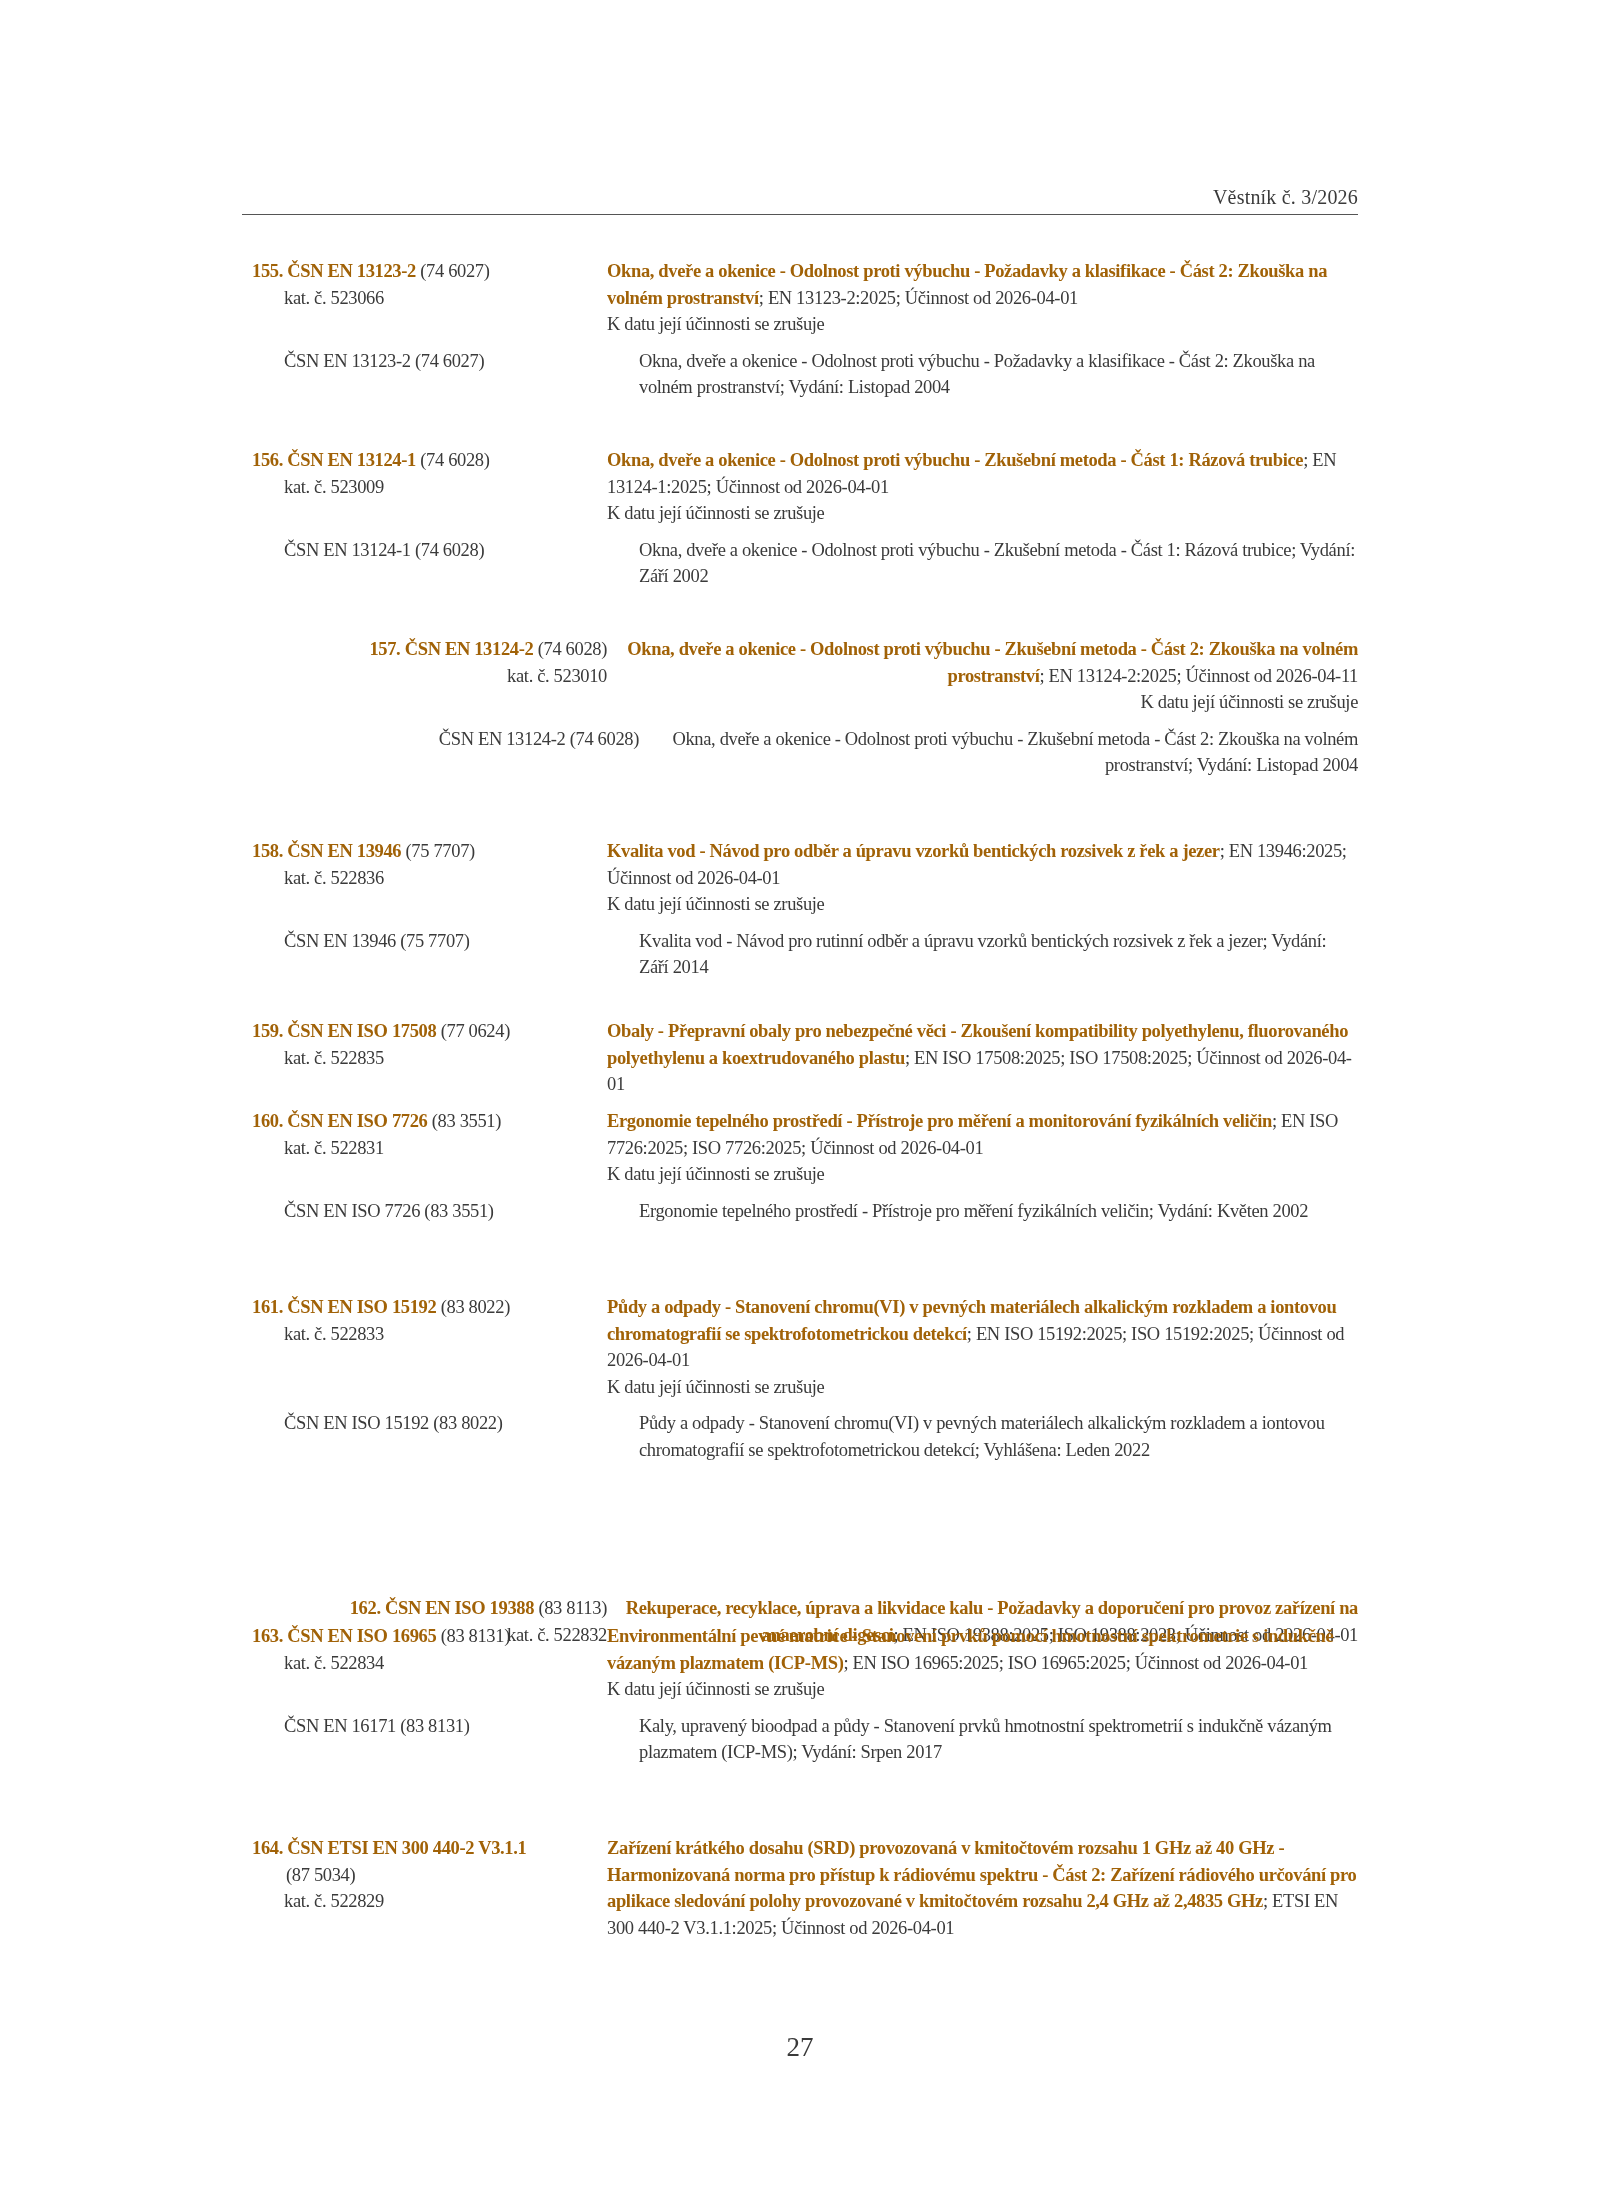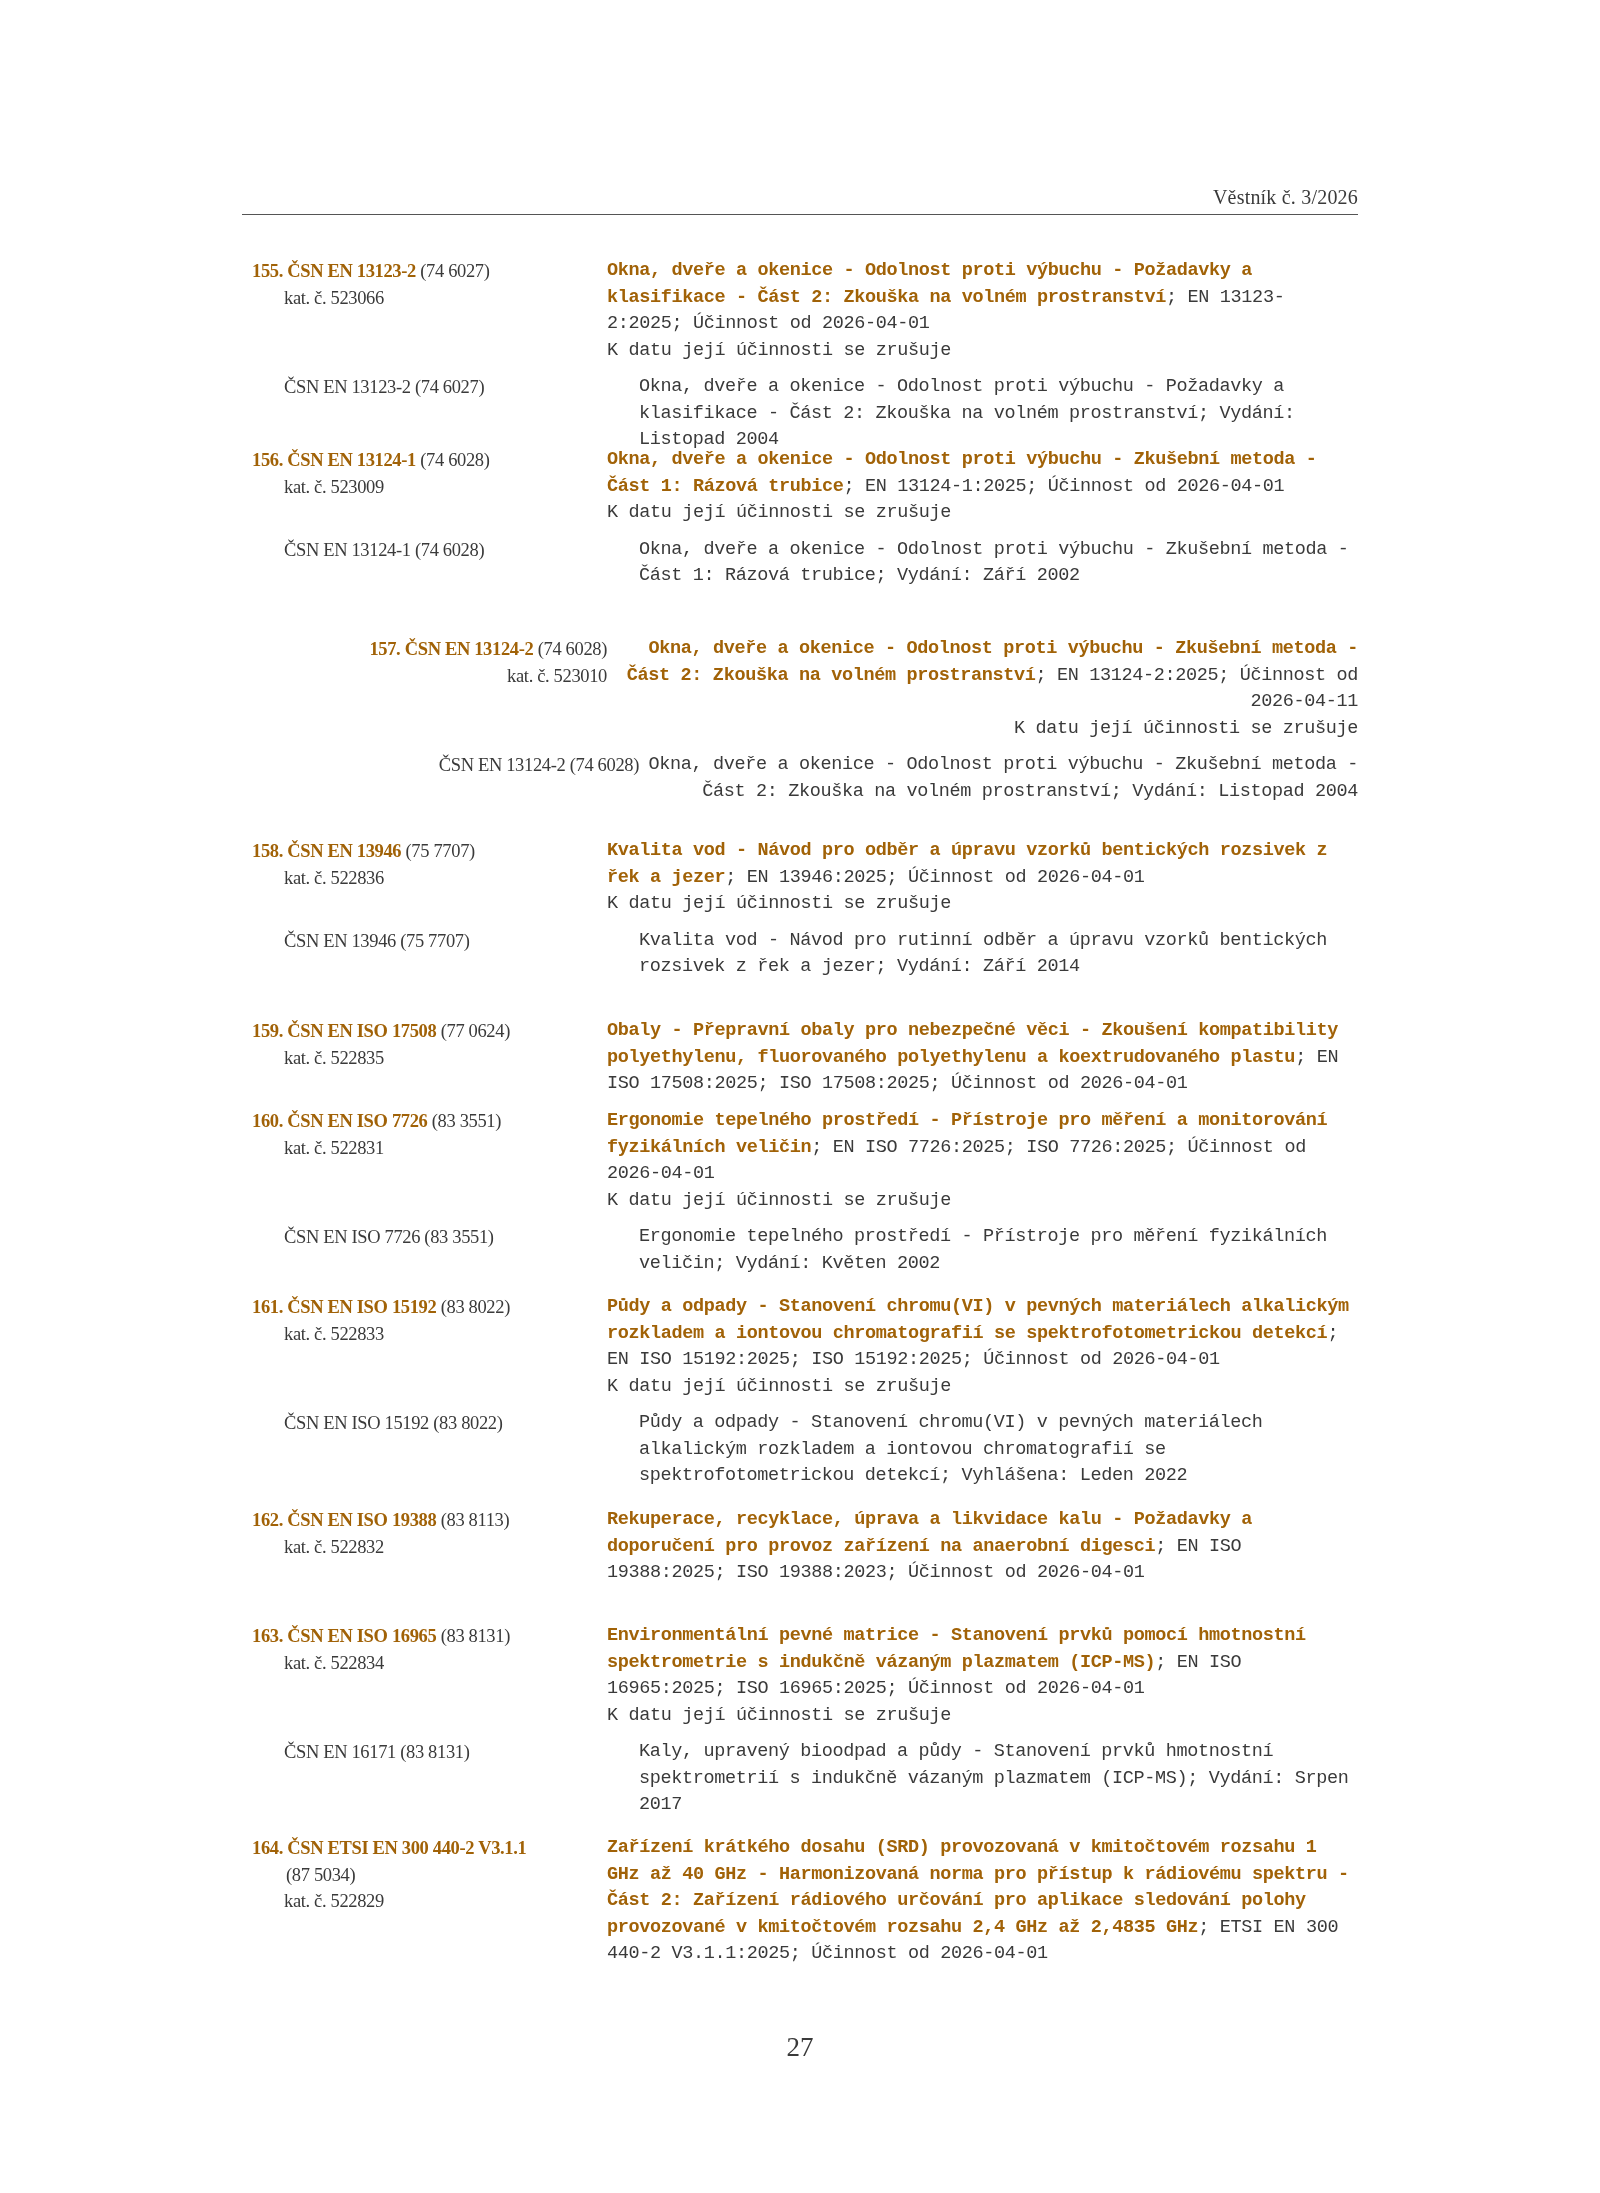--- a/index.html
+++ b/index.html
@@ -20,21 +20,20 @@
   .entry { position: absolute; left: 252px; width: 1106px; }
   .row { display: flex; }
   .row + .row { margin-top: 10px; }
   .left {
     width: 355px; flex: none; font-size: 18.5px; line-height: 26.5px;
     letter-spacing: -0.35px; color: #3a3a3a;
   }
   .right {
     flex: 1; font-size: 18.5px; line-height: 26.5px; letter-spacing: -0.35px;
     color: #3a3a3a;
-    font-family: Liberation Mono, monospace;
   }
   .left .sub { padding-left: 32px; }
   .left .sub.indent2 { padding-left: 34px; }
   .left.old { padding-left: 32px; }
   b, .bold { font-weight: bold; color: #a16207; }
   .page-number {
     position: absolute; left: 0; width: 1600px; top: 2032px;
     text-align: center; font-size: 27px; color: #3a3a3a;
   }
 </style>
@@ -153,21 +152,21 @@
         <div><b>Půdy a odpady - Stanovení chromu(VI) v pevných materiálech alkalickým rozkladem a iontovou chromatografií se spektrofotometrickou detekcí</b><span>; EN ISO 15192:2025; ISO 15192:2025; Účinnost od 2026-04-01</span></div>
         <div>K datu její účinnosti se zrušuje</div>
       </div>
     </div>
     <div class="row">
       <div class="left old">ČSN EN ISO 15192 (83 8022)</div>
       <div class="right">Půdy a odpady - Stanovení chromu(VI) v pevných materiálech alkalickým rozkladem a iontovou chromatografií se spektrofotometrickou detekcí; Vyhlášena: Leden 2022</div>
     </div>
   </div>
 
-  <div class="entry" style="top:1507px;">
+  <div class="entry" style="top:1595px;text-align:right;">
     <div class="row">
       <div class="left">
         <div><b>162.</b> <b>ČSN EN ISO 19388</b> <span>(83 8113)</span></div>
         <div class="sub">kat. č. 522832</div>
       </div>
       <div class="right">
         <div><b>Rekuperace, recyklace, úprava a likvidace kalu - Požadavky a doporučení pro provoz zařízení na anaerobní digesci</b><span>; EN ISO 19388:2025; ISO 19388:2023; Účinnost od 2026-04-01</span></div>
       </div>
     </div>
   </div>

